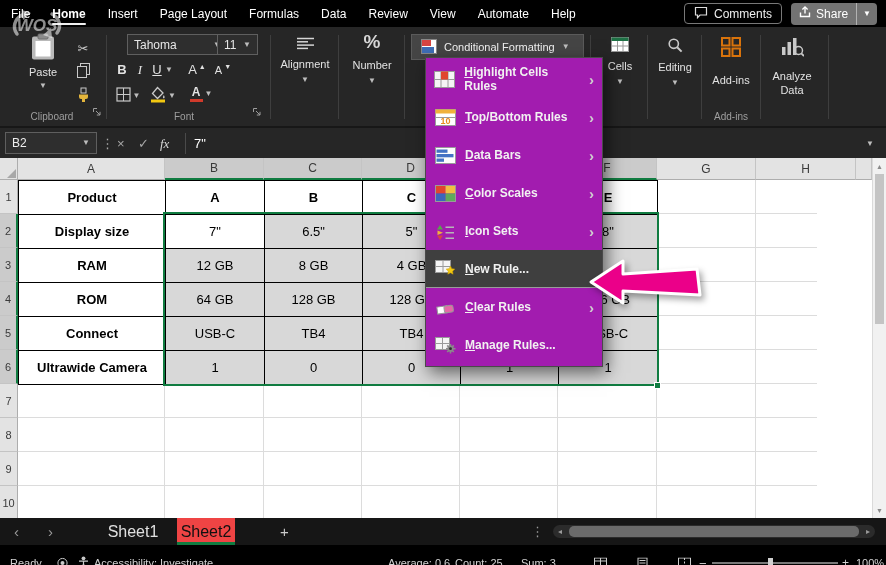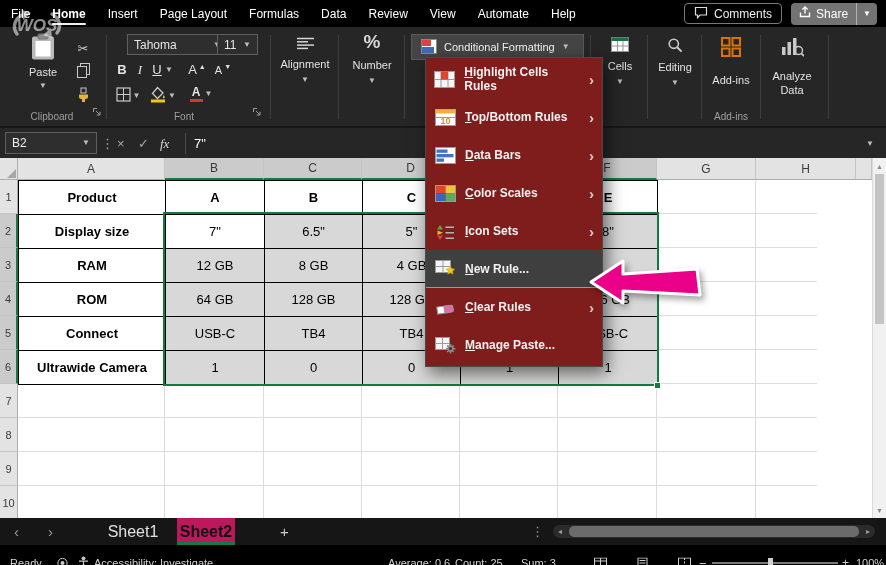--- a/index.html
+++ b/index.html
@@ -70,36 +70,36 @@
   .tc.sel{background:#D8D8D8}
   .tc.act{background:#fff}
   .w0{width:147px}.w1{width:99px}.w2{width:98px}.w3{width:98px}.w4{width:98px}.w5{width:99px}
   .selbox{position:absolute;left:145px;top:32px;width:496px;height:174px;border:2px solid #107C41;pointer-events:none;z-index:5}
   .handle{position:absolute;left:636px;top:202px;width:7px;height:7px;background:#107C41;border:1px solid #fff;z-index:6}
   .vscroll{position:absolute;left:872px;top:0;width:14px;height:360px;background:#F1F1F1;border-left:1px solid #DADADA}
   .varrow{position:absolute;left:0;width:13px;height:14px;display:flex;align-items:center;justify-content:center;font-size:7px;color:#8a8a8a}
   .vthumb{position:absolute;left:2px;top:16px;width:9px;height:150px;background:#C4C4C4}
 
   
-  .cfmenu{position:absolute;left:425px;top:57px;width:178px;background:#7f1d1d;border:1px solid #4A4A4A;box-shadow:4px 6px 16px rgba(0,0,0,.55);z-index:30;padding:2px 0}
+  .cfmenu{position:absolute;left:425px;top:57px;width:178px;background:#a21caf;border:1px solid #4A4A4A;box-shadow:4px 6px 16px rgba(0,0,0,.55);z-index:30;padding:2px 0}
   .cfi{height:38px;display:flex;align-items:center;gap:9px;padding:0 8px;color:#f1f1f1;font-size:12px;font-weight:600;cursor:default}
   .cfi .cf-ic{width:22px;display:flex;justify-content:center;align-items:center}
   .cf-label{display:block}
   .cf-label::first-letter{text-decoration:underline}
   .cf-sub{margin-left:auto;color:#cfcfcf;font-size:15px;line-height:1}
   .cfi.hl{background:#3F3F3F;border-bottom:1px solid #9a9a9a}
 
   
   .bigarrow{position:absolute;left:588px;top:258px;z-index:40;filter:drop-shadow(3px 4px 3px rgba(0,0,0,.35));pointer-events:none}
 
   
   .tabbar{position:absolute;left:0;top:518px;width:886px;height:27px;background:#161616;color:#ccc}
   .tnav{position:absolute;top:0;height:27px;display:flex;align-items:center;font-size:15px;color:#9a9a9a}
   .sheettab{position:absolute;top:0;height:27px;display:flex;align-items:center;justify-content:center;font-size:16px;color:#e0e0e0}
-  .sheettab.active{background:#be185d;color:#111;font-weight:bold}
+  .sheettab.active{background:#ef4444;color:#111;font-weight:normal}
   .sheettab.active::after{content:"";position:absolute;left:0;right:0;bottom:0;height:3px;background:#107C41}
   .hscroll{position:absolute;left:553px;top:7px;width:322px;height:13px;background:#2b2b2b;border-radius:7px}
   .hthumb{position:absolute;left:16px;right:16px;top:1px;height:11px;background:#6b6b6b;border-radius:5px}
   .harrow{position:absolute;top:0;height:13px;display:flex;align-items:center;font-size:8px;color:#9a9a9a}
 
   
   .statusbar{position:absolute;left:0;top:545px;width:886px;height:36px;background:#000;color:#d2d2d2;font-size:11px}
   .sb{position:absolute;top:50%;transform:translateY(-50%);white-space:nowrap;display:flex;align-items:center;gap:5px}
   .ztrack{position:absolute;left:712px;top:50%;transform:translateY(-50%);width:126px;height:2px;background:#787878}
   .zthumb{position:absolute;left:56px;top:-4px;width:5px;height:10px;background:#d0d0d0}
@@ -536,21 +536,21 @@
             <g stroke="#8a8a8a" stroke-width="1.6">
               <line x1="15.5" y1="7" x2="15.5" y2="16.5"></line>
               <line x1="11" y1="11.7" x2="20.5" y2="11.7"></line>
               <line x1="12.2" y1="8.4" x2="18.8" y2="15"></line>
               <line x1="18.8" y1="8.4" x2="12.2" y2="15"></line>
             </g>
             <circle cx="15.5" cy="11.7" r="3.1" fill="#8a8a8a"></circle>
             <circle cx="15.5" cy="11.7" r="1.4" fill="#2b2b2b"></circle>
           </svg>
         </span>
-      <span class="cf-label">Manage Paste...</span>
+      <span class="cf-label">Manage Rules...</span>
     </div>
   </div>
 
   <div class="bigarrow">
     <svg width="116" height="48" viewBox="0 0 116 48">
       <polygon points="3,24 35,3 35,16 109,11 112,37 35,33 35,45" stroke="#fff" stroke-width="3" stroke-linejoin="round" fill="#EB0089"></polygon>
     </svg>
   </div>
 
   <div class="tabbar">

